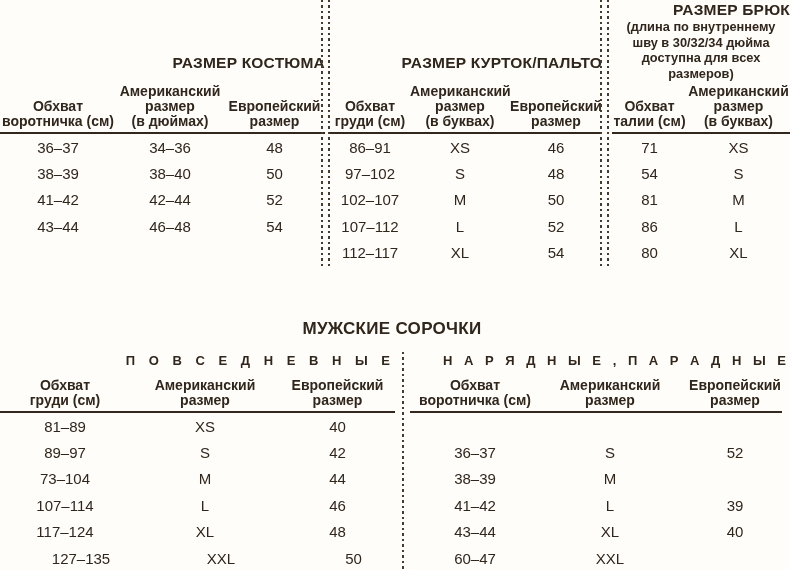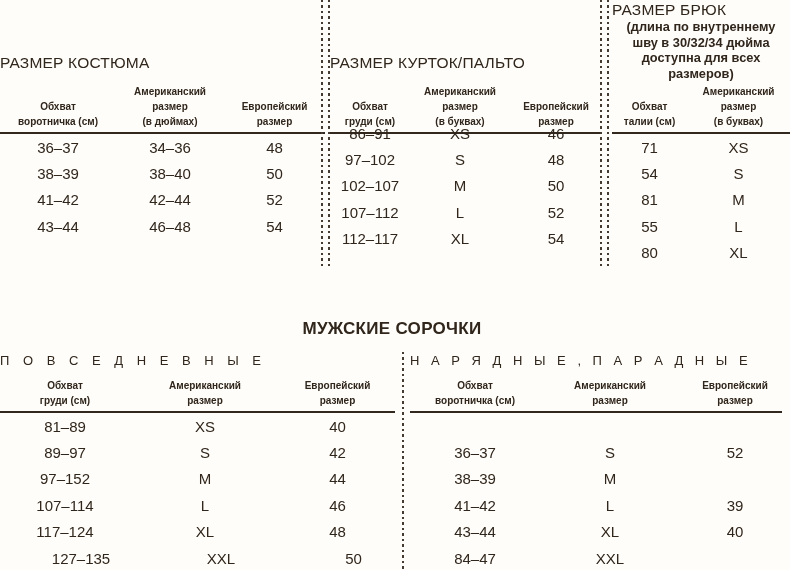--- a/index.html
+++ b/index.html
@@ -5,36 +5,36 @@
   html,body { margin:0; padding:0; }
   .page {
     position:relative; width:790px; height:570px;
     background:#fffdf9; color:#30261c;
     font-family:"Liberation Sans", sans-serif;
     overflow:hidden;
   }
   .tsec { position:absolute; top:0; height:270px; }
   .bsec { position:absolute; top:345px; height:225px; }
   .t-title {
-    position:absolute; left:0; right:0; text-align:left;
-    font-weight:normal; font-size:15.5px; letter-spacing:0.2px;
+    position:absolute; left:0; right:0; text-align:right;
+    font-weight:bold; font-size:15.5px; letter-spacing:0.2px;
     white-space:pre-line;
   }
   .t-sub {
     position:absolute; left:-6px; right:-6px; text-align:center;
     font-weight:bold; font-size:12.8px; line-height:15.5px;
     white-space:pre-line;
   }
   .spread { letter-spacing:5px; font-size:13px; }
   .t-headers {
     position:absolute; left:0; right:0; display:flex;
     align-items:flex-end; box-sizing:border-box; padding-bottom:3px;
   }
   .hcell {
-    text-align:center; font-weight:bold; font-size:10px;
+    text-align:center; font-weight:bold; font-size:14px;
     line-height:15px; white-space:pre-line; flex:0 0 auto;
   }
   .t-rule { position:absolute; height:2px; background:#32281e; left:0; right:0; }
   .t-rows { position:absolute; left:0; right:0; }
   .trow { display:flex; height:26.4px; align-items:center; }
   .tcell { text-align:center; font-size:15px; flex:0 0 auto; }
   .vdots {
     position:absolute; width:2px;
     background-image:repeating-linear-gradient(to bottom, #463b30 0 2.5px, transparent 2.5px 5.5px);
   }
@@ -92,21 +92,21 @@
     <div class="t-headers" style="top:80px; height:52px;">
         <div class="hcell" style="width: 80px;">Обхват
 груди (см)</div>
         <div class="hcell" style="width: 100px;">Американский
 размер
 (в буквах)</div>
         <div class="hcell" style="width: 92px;">Европейский
 размер</div>
       </div>
     <div class="t-rule" style="top:132px;"></div>
-    <div class="t-rows" style="top:120px;">
+    <div class="t-rows" style="top:134px;">
         <div class="trow">
           <div class="tcell" style="width: 80px;">86–91</div>
           <div class="tcell" style="width: 100px;">XS</div>
           <div class="tcell" style="width: 92px;">46</div>
         </div>
         <div class="trow">
           <div class="tcell" style="width: 80px;">97–102</div>
           <div class="tcell" style="width: 100px;">S</div>
           <div class="tcell" style="width: 92px;">48</div>
         </div>
@@ -152,21 +152,21 @@
         </div>
         <div class="trow">
           <div class="tcell" style="width: 75px;">54</div>
           <div class="tcell" style="width: 103px;">S</div>
         </div>
         <div class="trow">
           <div class="tcell" style="width: 75px;">81</div>
           <div class="tcell" style="width: 103px;">M</div>
         </div>
         <div class="trow">
-          <div class="tcell" style="width: 75px;">55</div>
+          <div class="tcell" style="width: 75px;">86</div>
           <div class="tcell" style="width: 103px;">L</div>
         </div>
         <div class="trow">
           <div class="tcell" style="width: 75px;">80</div>
           <div class="tcell" style="width: 103px;">XL</div>
         </div>
       </div>
   </div>
 
   <div class="shirts-title">МУЖСКИЕ СОРОЧКИ</div>
@@ -187,21 +187,21 @@
           <div class="tcell" style="width: 130px;">81–89</div>
           <div class="tcell" style="width: 150px;">XS</div>
           <div class="tcell" style="width: 115px;">40</div>
         </div>
         <div class="trow">
           <div class="tcell" style="width: 130px;">89–97</div>
           <div class="tcell" style="width: 150px;">S</div>
           <div class="tcell" style="width: 115px;">42</div>
         </div>
         <div class="trow">
-          <div class="tcell" style="width: 130px;">97–152</div>
+          <div class="tcell" style="width: 130px;">73–104</div>
           <div class="tcell" style="width: 150px;">M</div>
           <div class="tcell" style="width: 115px;">44</div>
         </div>
         <div class="trow">
           <div class="tcell" style="width: 130px;">107–114</div>
           <div class="tcell" style="width: 150px;">L</div>
           <div class="tcell" style="width: 115px;">46</div>
         </div>
         <div class="trow">
           <div class="tcell" style="width: 130px;">117–124</div>
@@ -248,19 +248,19 @@
           <div class="tcell" style="width: 130px;">41–42</div>
           <div class="tcell" style="width: 140px;">L</div>
           <div class="tcell" style="width: 110px;">39</div>
         </div>
         <div class="trow">
           <div class="tcell" style="width: 130px;">43–44</div>
           <div class="tcell" style="width: 140px;">XL</div>
           <div class="tcell" style="width: 110px;">40</div>
         </div>
         <div class="trow">
-          <div class="tcell" style="width: 130px;">84–47</div>
+          <div class="tcell" style="width: 130px;">60–47</div>
           <div class="tcell" style="width: 140px;">XXL</div>
         </div>
       </div>
   </div>
 
 </div>
 
 </body></html>

